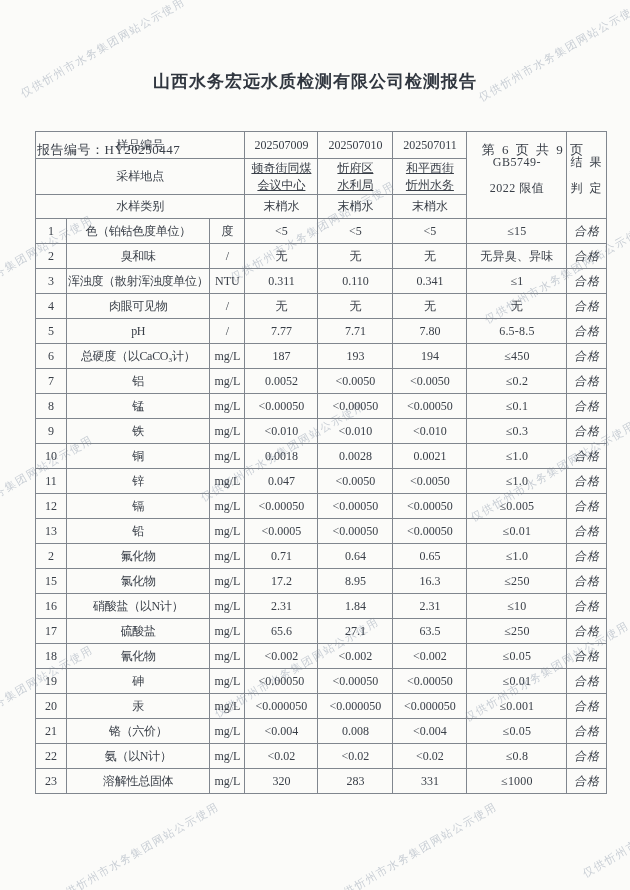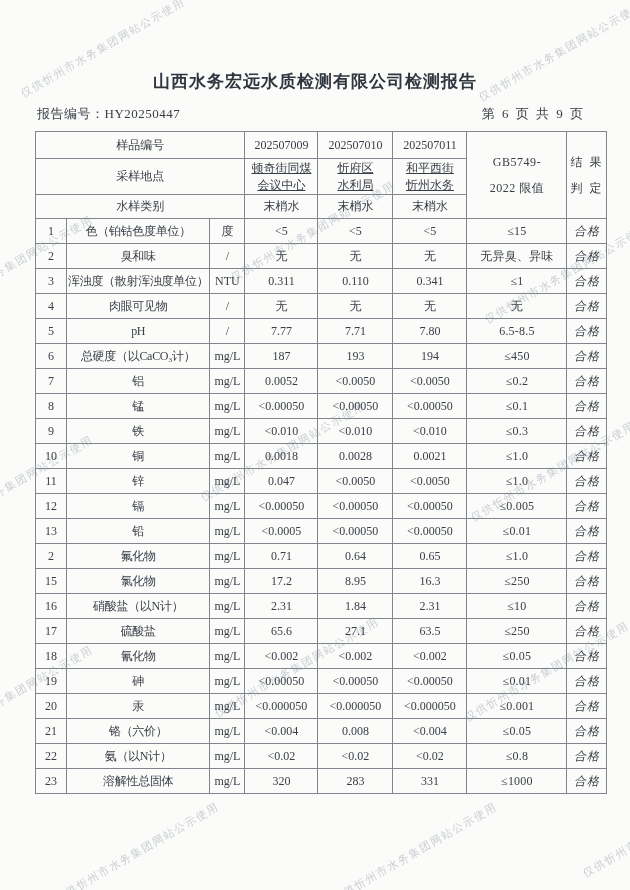--- a/index.html
+++ b/index.html
@@ -34,21 +34,21 @@
     font-size:17px;
     letter-spacing:1px;
     color:#30363f;
   }
   .meta-row{
     position:absolute;top:105px;left:37px;width:548px;
     display:flex;justify-content:space-between;align-items:baseline;
     font-size:13px;color:#383e47;
   }
   .meta-left{letter-spacing:.5px;}
-  .meta-page{letter-spacing:2px;}
+  .meta-page{letter-spacing:2px;margin-top:36px;}
   table.report{
     position:absolute;top:131px;left:35px;
     border-collapse:collapse;table-layout:fixed;
     background:transparent;
   }
   table.report td{
     border:1px solid #80868e;
     text-align:center;
     vertical-align:middle;
     font-size:12px;

